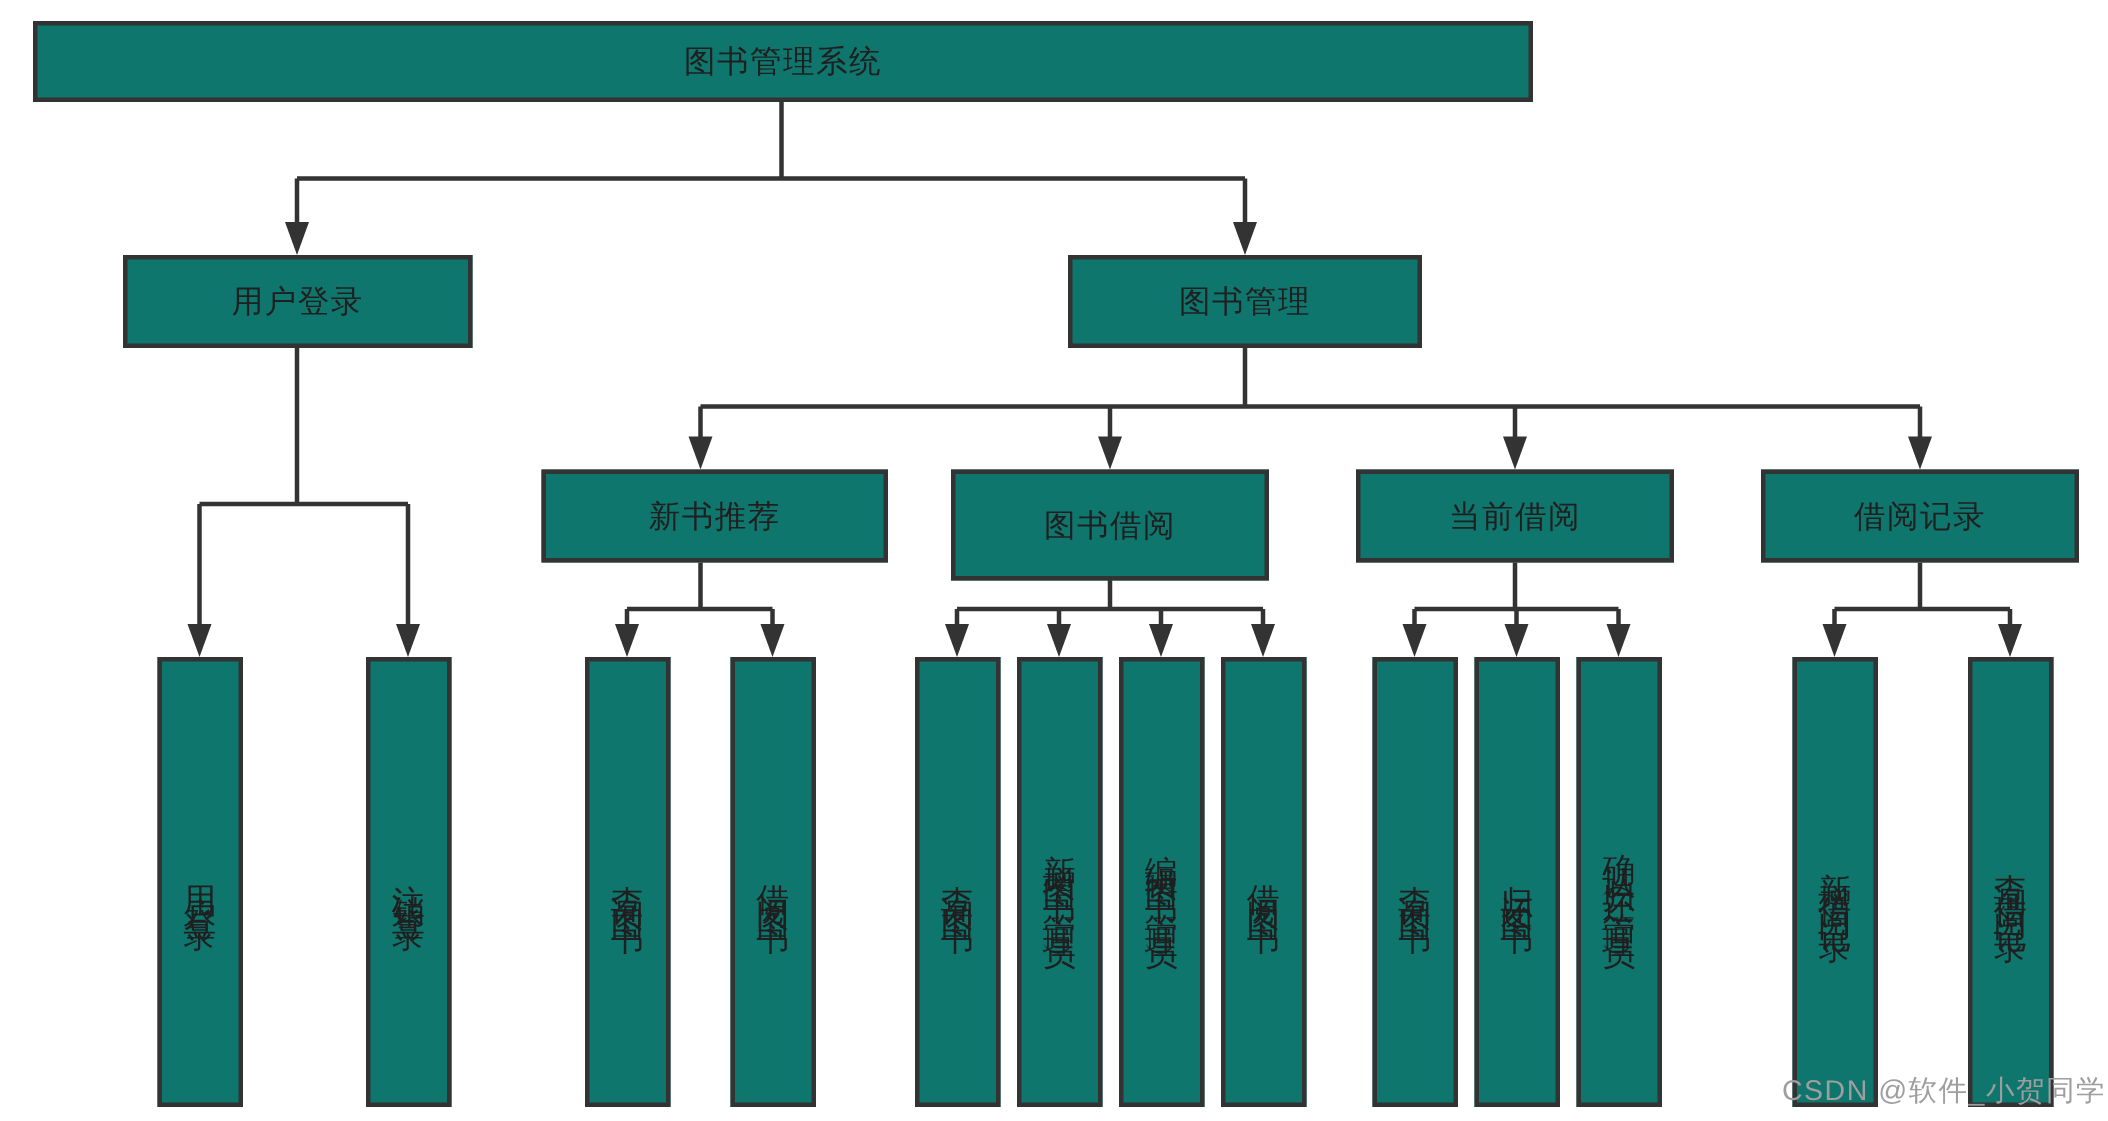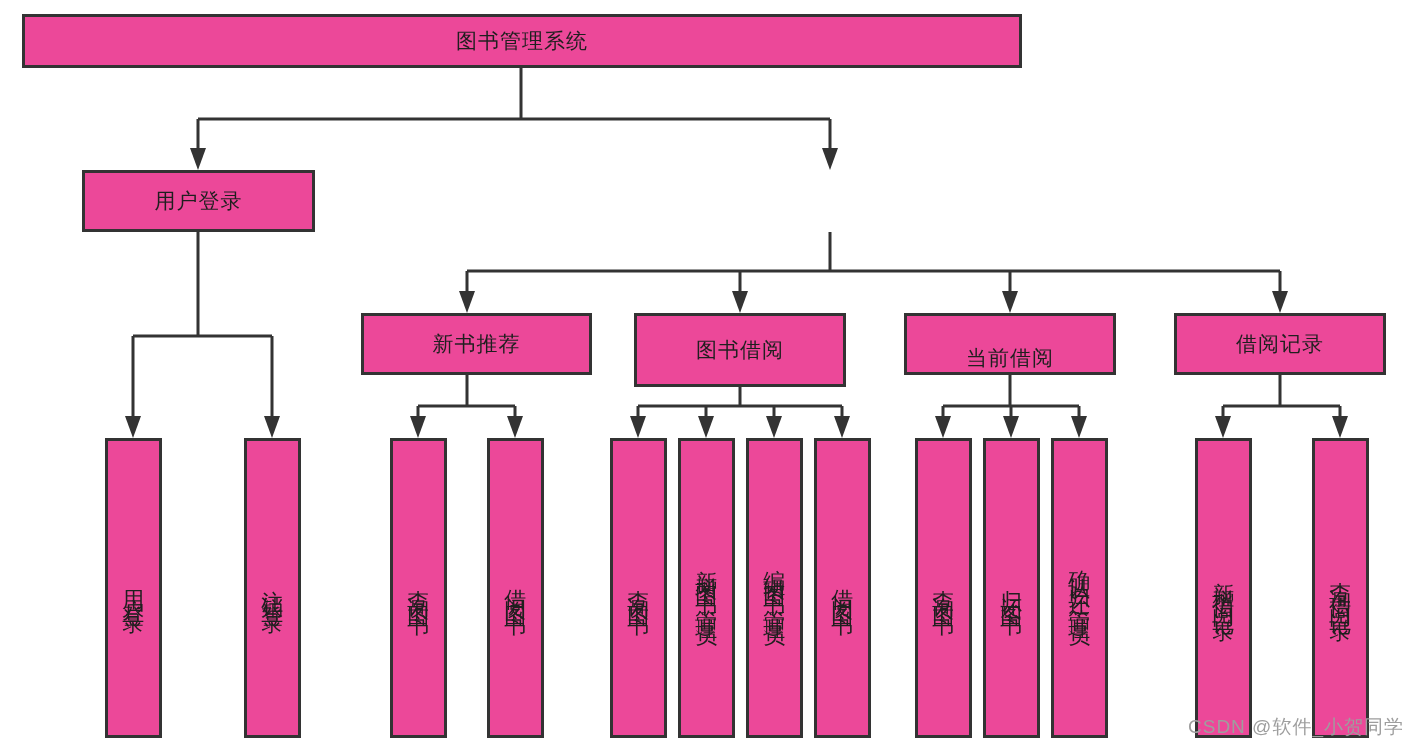--- a/index.html
+++ b/index.html
@@ -2,21 +2,21 @@
 <html><head>
 <meta charset="utf-8">
 <style>
   html,body { margin:0; padding:0; background:#ffffff; }
   .canvas {
     position:relative; width:1405px; height:747px; background:#ffffff;
     font-family:"Liberation Sans", sans-serif; overflow:hidden;
   }
   svg.wires { position:absolute; left:0; top:0; width:1405px; height:747px; }
   .box {
-    position:absolute; box-sizing:border-box; background:#ec4899;
+    position:absolute; box-sizing:border-box; background:#0f766e;
     border:3px solid #333333; display:flex; align-items:center; justify-content:center;
     color:#1f1f1f;
   }
   .hlabel { font-size:21px; letter-spacing:1px; white-space:nowrap; }
   .vtext {
     writing-mode:vertical-rl; text-orientation:mixed;
     font-size:22px; letter-spacing:8px; line-height:1.15; white-space:nowrap;
     color:#1f1f1f;
   }
   .watermark {
@@ -72,28 +72,31 @@
     </g>
   </svg>
 
   <div class="box" style="left:22px; top:14px; width:1000px; height:54px;">
     <span class="hlabel">图书管理系统</span>
   </div>
 
   <div class="box" style="left:82px; top:170px; width:233px; height:62px;">
     <span class="hlabel">用户登录</span>
   </div>
+  <div class="box" style="left:712px; top:170px; width:236px; height:62px;">
+    <span class="hlabel">图书管理</span>
+  </div>
 
   <div class="box" style="left:361px; top:313px; width:231px; height:62px;">
     <span class="hlabel">新书推荐</span>
   </div>
   <div class="box" style="left:634px; top:313px; width:212px; height:74px;">
     <span class="hlabel">图书借阅</span>
   </div>
-  <div class="box" style="left:904px; top:313px; width:212px; height:62px;align-items:flex-end;">
+  <div class="box" style="left:904px; top:313px; width:212px; height:62px;">
     <span class="hlabel">当前借阅</span>
   </div>
   <div class="box" style="left:1174px; top:313px; width:212px; height:62px;">
     <span class="hlabel">借阅记录</span>
   </div>
 
   <div class="box" style="left:105px; top:438px; width:57px; height:300px;">
     <span class="vtext">用户登录</span>
   </div>
   <div class="box" style="left:244px; top:438px; width:57px; height:300px;">

